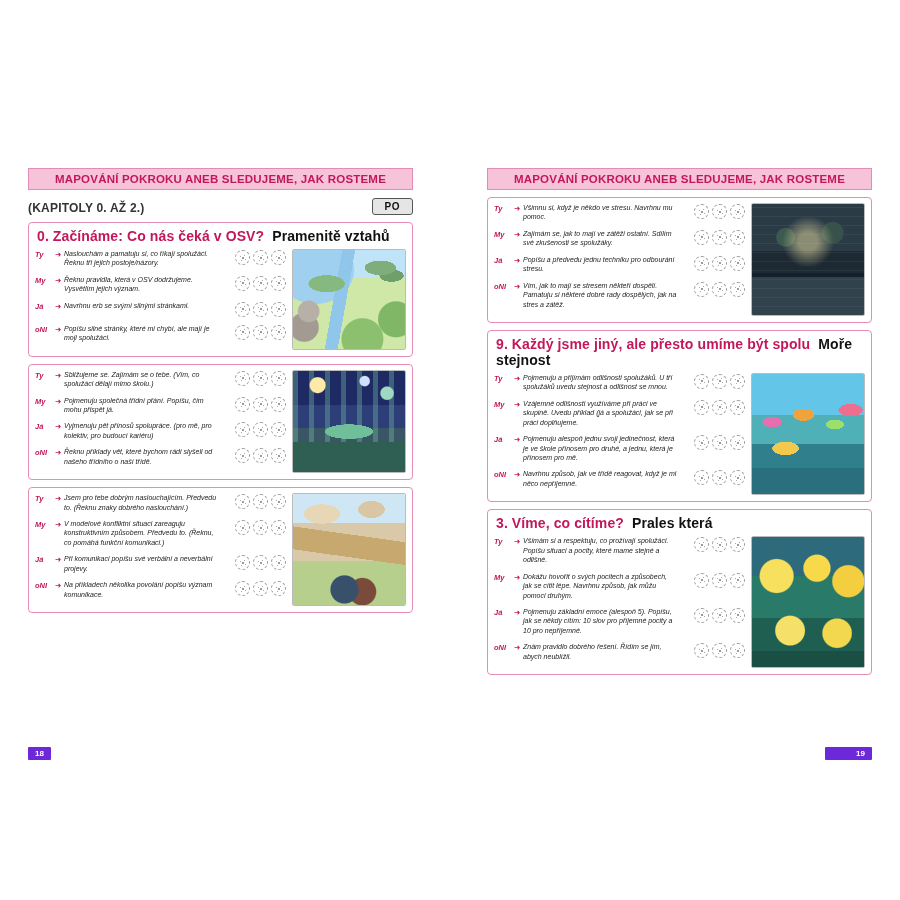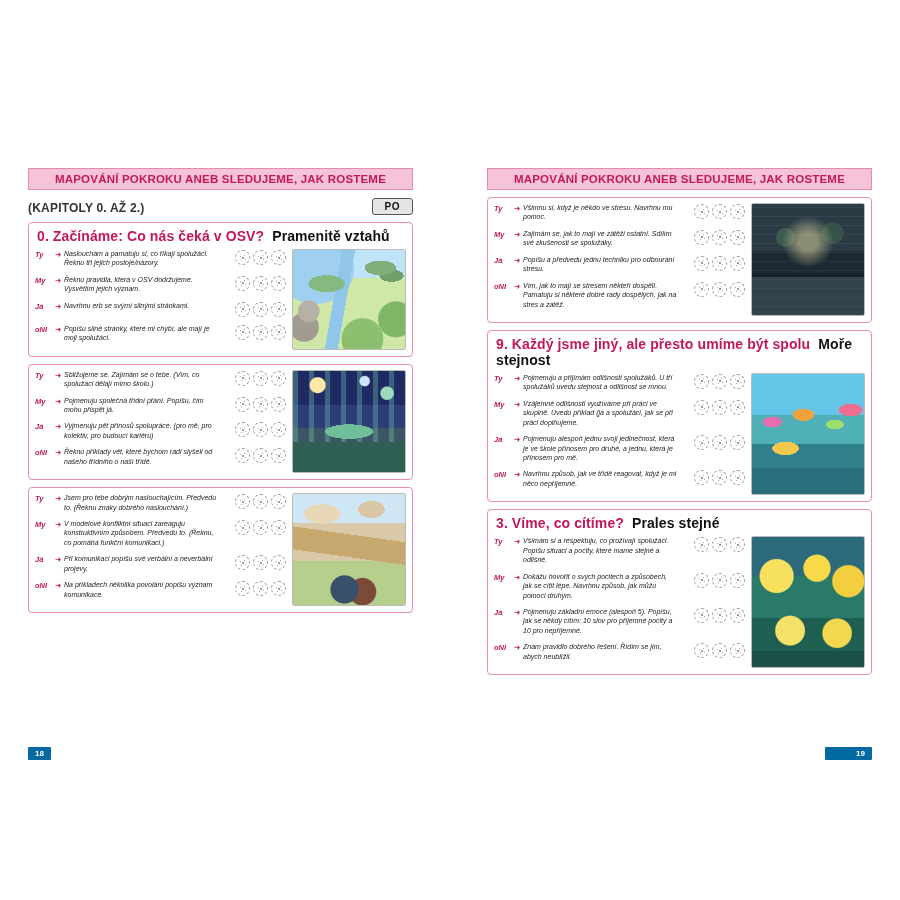--- a/index.html
+++ b/index.html
@@ -151,21 +151,21 @@
         #9b9b9b 270deg 276deg, transparent 276deg 300deg,
         #9b9b9b 300deg 306deg, transparent 306deg 330deg,
         #9b9b9b 330deg 336deg, transparent 336deg 360deg);
     border-radius:50%;
     opacity:.85;
   }
 
   .folio{
     position:absolute;
     bottom:-22px;
-    background:#0369a1;
+    background:#6d28d9;
     color:#fff;
     font-size:8px;
     font-weight:bold;
     padding:2px 7px;
     border-radius:1px;
   }
   .folio-left{left:0;}
   .folio-right{right:0;padding-left:31px;}
 
   
@@ -523,21 +523,21 @@
         </div>
         <div class="thumb">
           <div class="ill ill-4"></div>
         </div>
       </div>
     </div>
 
     <div class="card">
       <div class="card-head">
         <span class="num">3. Víme, co cítíme?</span>
-        &nbsp;<span class="topic">Prales stejné</span>
+        &nbsp;<span class="topic">Prales která</span>
       </div>
       <div class="card-body">
         <div class="rows">
           <div class="row">
             <div class="tag">Ty</div>
             <div class="arrow">➜</div>
             <div class="txt">Všímám si a respektuju, co prožívají spolužáci. Popíšu situaci a pocity, které mame stejné a odlišné.</div>
             <div class="stamps">
               <div class="stamp"></div>
               <div class="stamp"></div>

